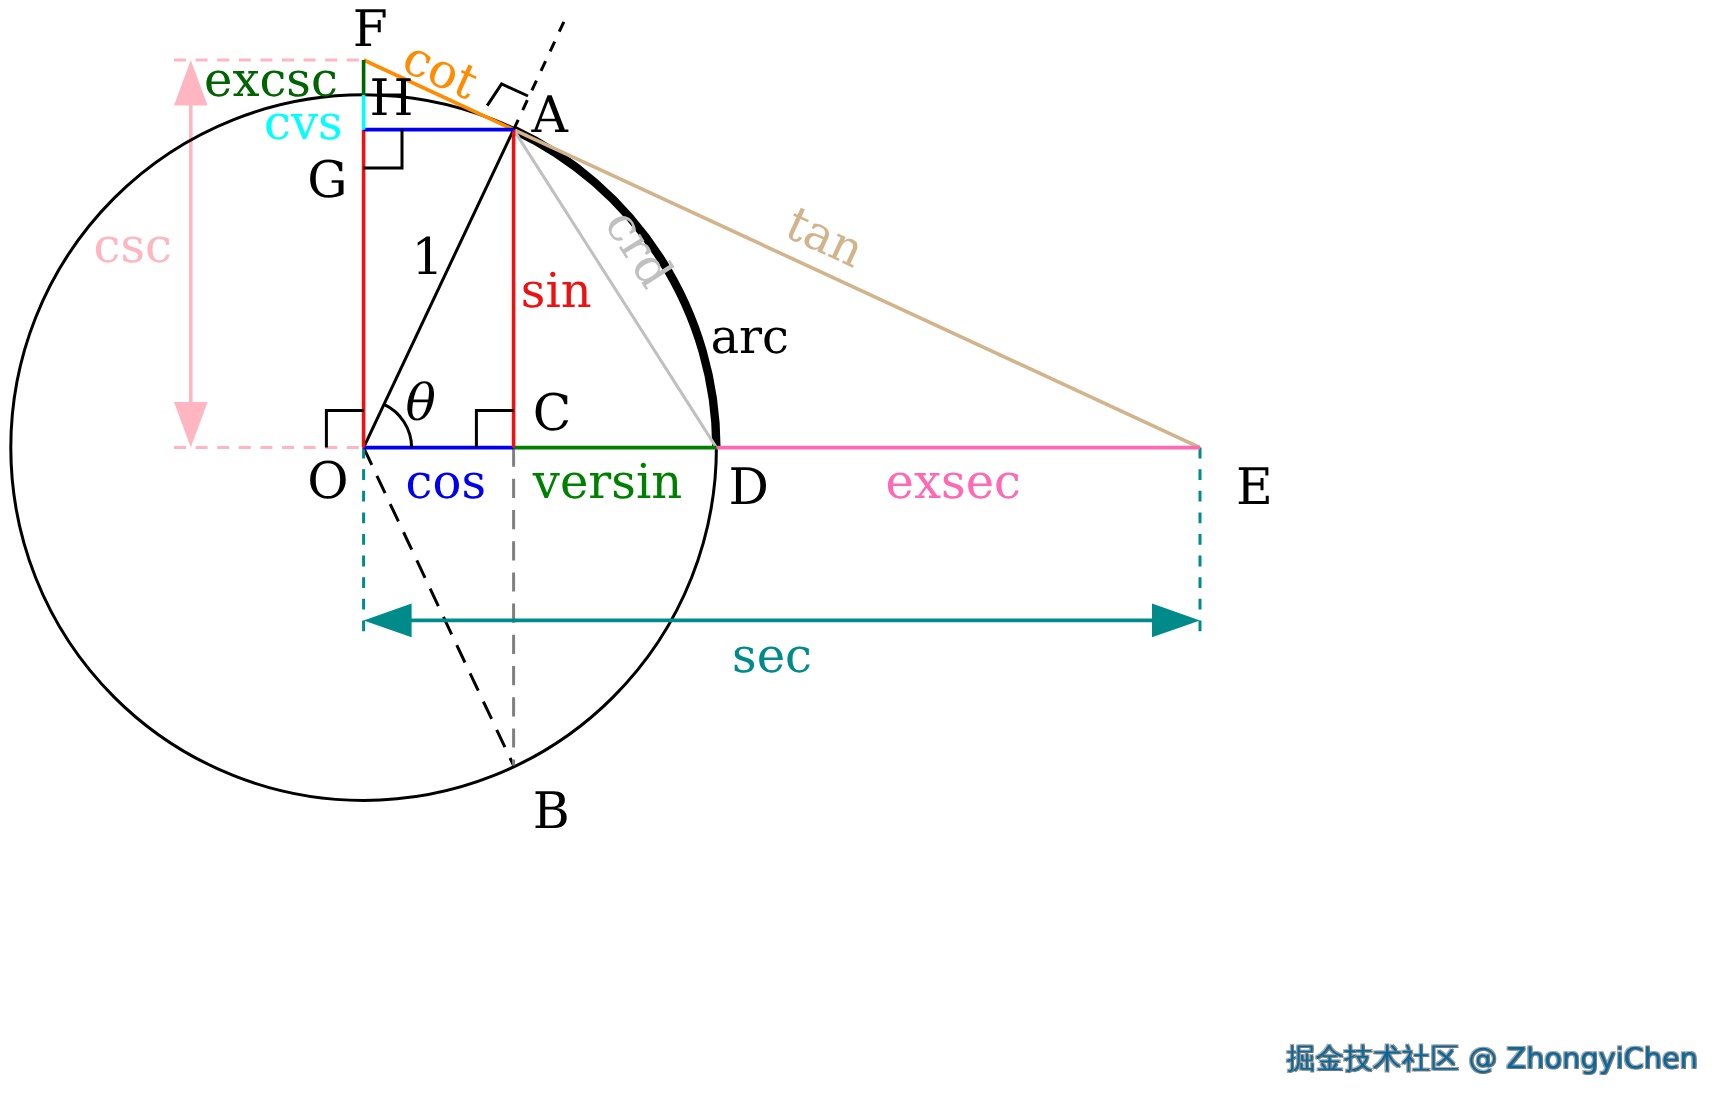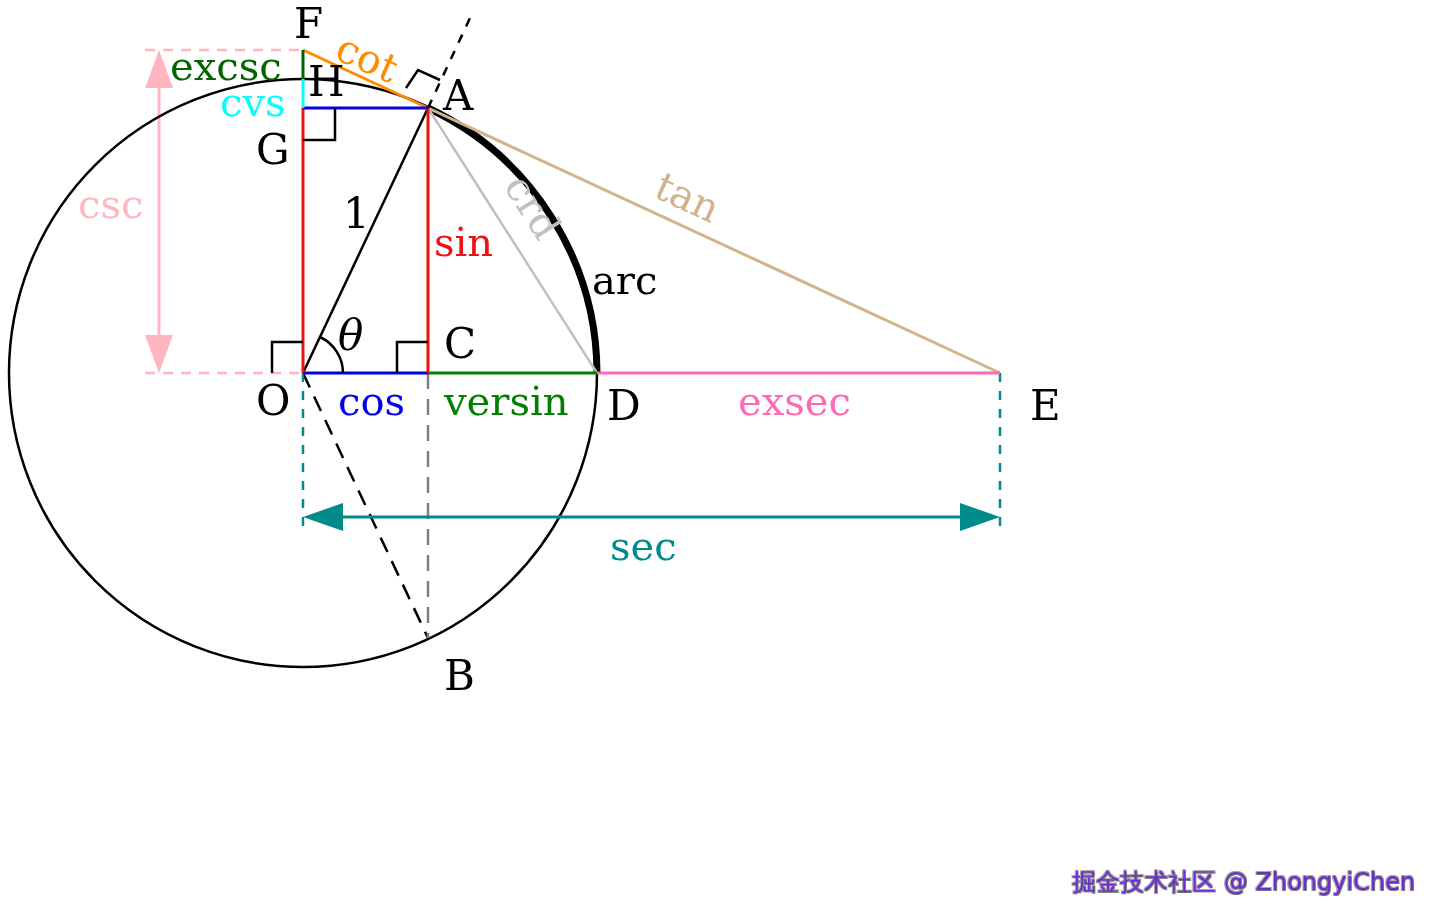--- a/index.html
+++ b/index.html
@@ -2,21 +2,21 @@
 <html><head>
 <meta charset="utf-8">
 <style>
   html, body { margin: 0; padding: 0; background: #ffffff; }
   body { width: 1440px; height: 922px; position: relative; overflow: hidden; font-family: "DejaVu Serif", serif; }
   svg#diagram { position: absolute; left: 0; top: 0; }
   .lbl { font-family: "DejaVu Serif", serif; font-size: 42px; }
   .lbl-md { font-family: "DejaVu Serif", serif; font-size: 40px; }
   .watermark {
     position: absolute; left: 1072px; top: 866px;
-    font-family: "DejaVu Sans", sans-serif; font-size: 24px; color: #6d28d9;
+    font-family: "DejaVu Sans", sans-serif; font-size: 24px; color: #0369a1;
     text-shadow: 1px 1px 0 #777, -1px -1px 0 #aaa, 1px -1px 0 #999, -1px 1px 0 #999;
     letter-spacing: 0px; white-space: nowrap;
   }
 </style>
 </head>
 <body>
 
 <svg id="diagram" width="1440" height="922" viewBox="0 0 1440 922" xmlns="http://www.w3.org/2000/svg">
   <defs>
     <marker id="arrowTeal" markerWidth="10" markerHeight="10" refX="9" refY="5" orient="auto-start-reverse" markerUnits="userSpaceOnUse">

